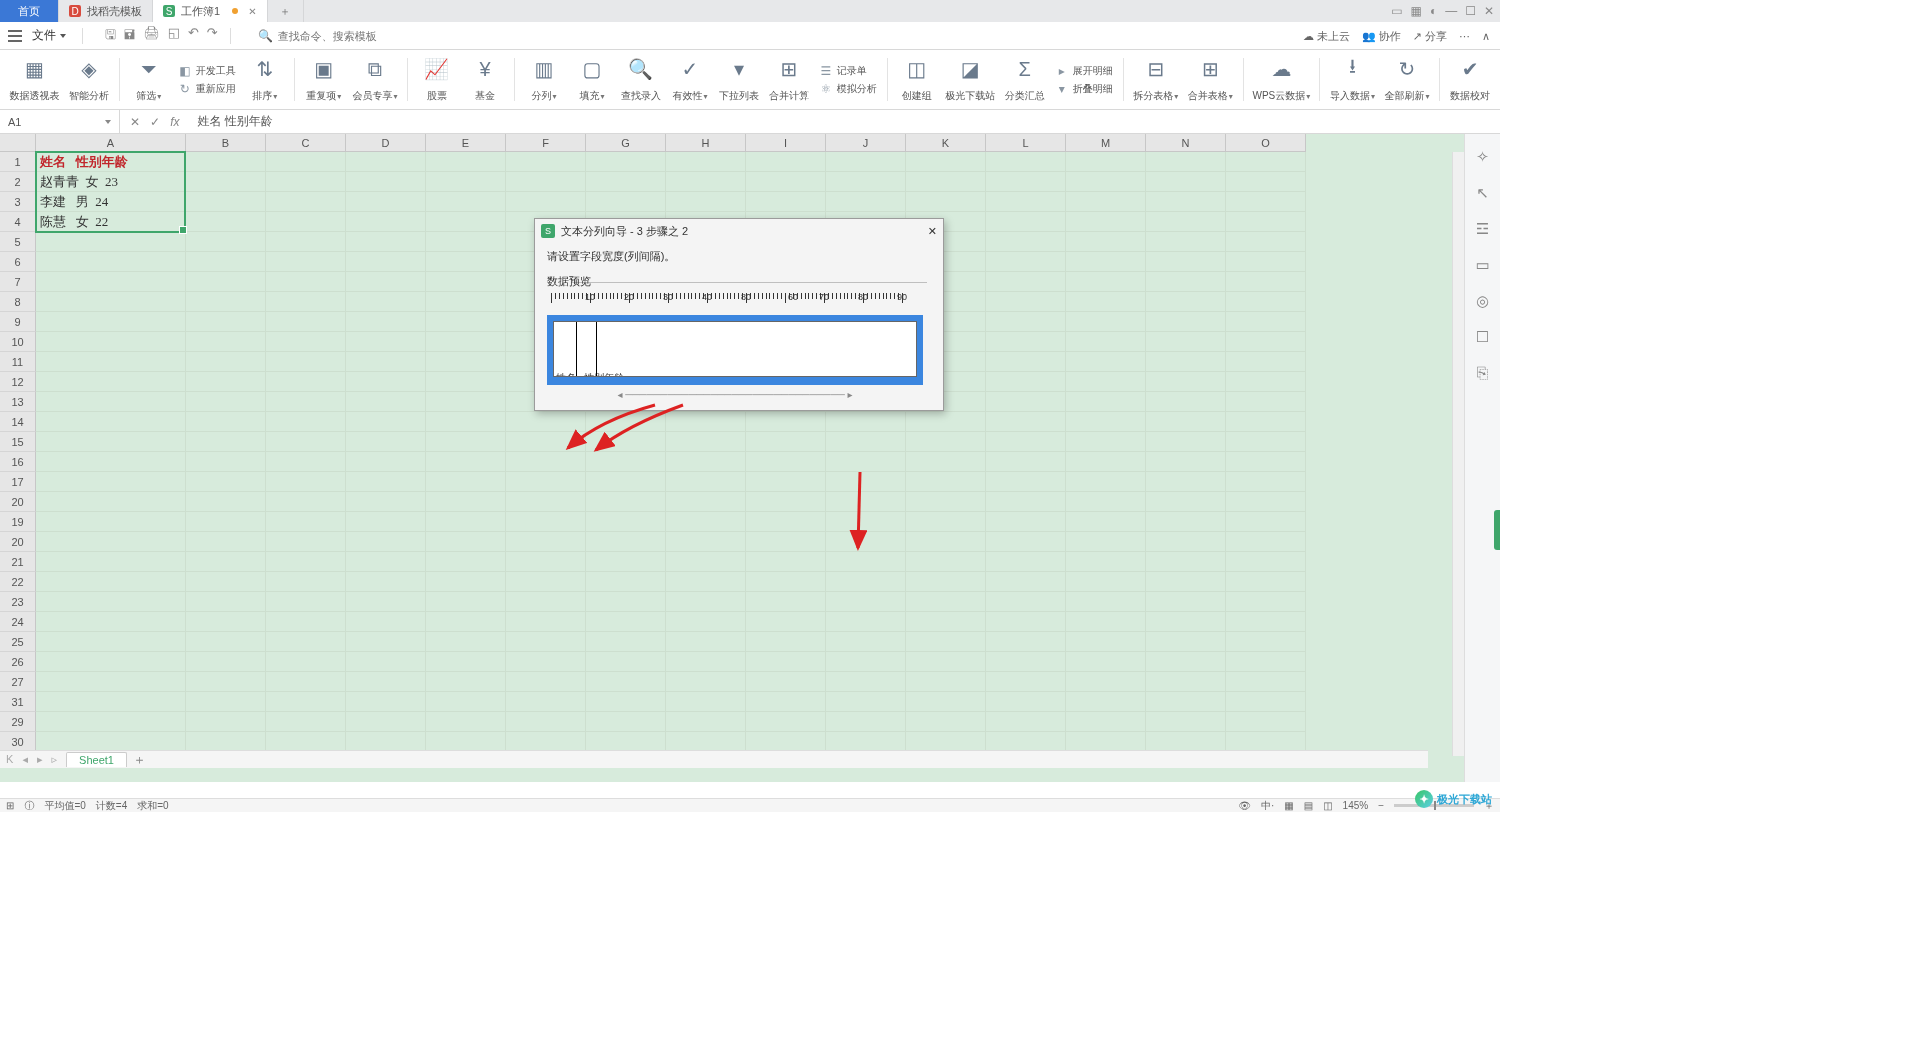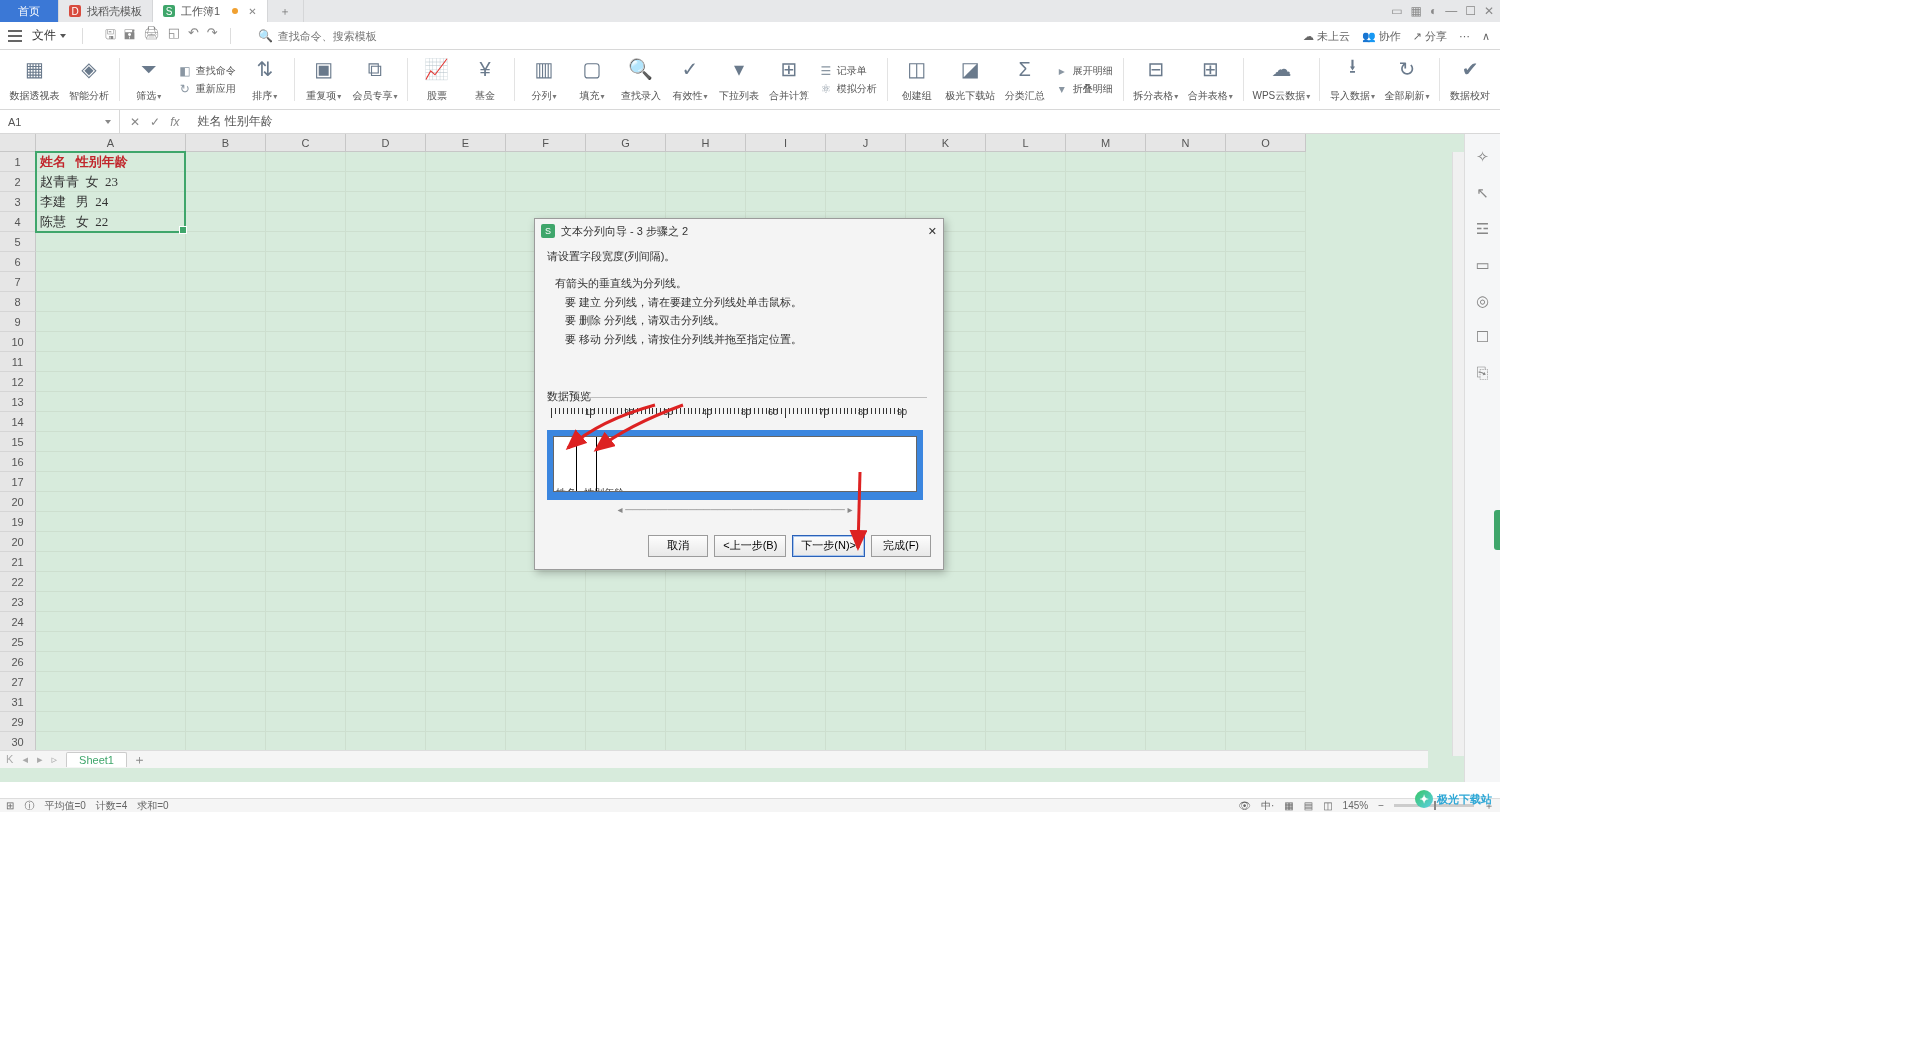--- a/index.html
+++ b/index.html
@@ -189,21 +189,21 @@
       <span class="lbl">智能分析</span>
     </div>
   <div class="rsep"></div>
   <div class="rgroup big">
       <span class="icon">⏷</span>
       <span class="lbl"><span>筛选</span><span class="caret">▾</span></span>
     </div>
   <div class="rstack">
     <div class="row">
         <span class="ic">◧</span>
-        <span>查找命令</span>
+        <span>开发工具</span>
       </div>
     <div class="row">
         <span class="ic">↻</span>
         <span>重新应用</span>
       </div>
   </div>
   <div class="rgroup big">
       <span class="icon">⇅</span>
       <span class="lbl"><span>排序</span><span class="caret">▾</span></span>
     </div>
@@ -935,26 +935,20 @@
 <div class="dialog">
   <div class="dlg-title">
     <span class="l">
         <span class="sq">S</span>
         <span>文本分列向导 - 3 步骤之 2</span>
       </span>
     <span>✕</span>
   </div>
   <div class="dlg-body">
     <div class="intro">请设置字段宽度(列间隔)。</div>
-    <div class="hints">
-      <div>有箭头的垂直线为分列线。</div>
-      <div style="padding-left:10px">要 建立 分列线，请在要建立分列线处单击鼠标。</div>
-      <div style="padding-left:10px">要 删除 分列线，请双击分列线。</div>
-      <div style="padding-left:10px">要 移动 分列线，请按住分列线并拖至指定位置。</div>
-    </div>
     <div class="dlg-preview-label">数据预览</div>
     <div style="position:relative">
       <div class="ruler" id="ruler">
           <div class="tick major" style="left: 4px;"></div>
           <div class="tick" style="left: 7.9px;"></div>
           <div class="tick" style="left: 11.8px;"></div>
           <div class="tick" style="left: 15.7px;"></div>
           <div class="tick" style="left: 19.6px;"></div>
           <div class="tick" style="left: 23.5px;"></div>
           <div class="tick" style="left: 27.4px;"></div>
@@ -1010,21 +1004,21 @@
           <div class="tick" style="left: 202.9px;"></div>
           <div class="tick" style="left: 206.8px;"></div>
           <div class="tick" style="left: 210.7px;"></div>
           <div class="tick" style="left: 214.6px;"></div>
           <div class="tick" style="left: 218.5px;"></div>
           <div class="tick" style="left: 222.4px;"></div>
           <div class="tick" style="left: 226.3px;"></div>
           <div class="tick" style="left: 230.2px;"></div>
           <div class="tick" style="left: 234.1px;"></div>
           <div class="tick major" style="left: 238px;"></div>
-          <div class="tlabel" style="left: 226px;">60</div>
+          <div class="tlabel" style="left: 246px;">60</div>
           <div class="tick" style="left: 241.9px;"></div>
           <div class="tick" style="left: 245.8px;"></div>
           <div class="tick" style="left: 249.7px;"></div>
           <div class="tick" style="left: 253.6px;"></div>
           <div class="tick" style="left: 257.5px;"></div>
           <div class="tick" style="left: 261.4px;"></div>
           <div class="tick" style="left: 265.3px;"></div>
           <div class="tick" style="left: 269.2px;"></div>
           <div class="tick" style="left: 273.1px;"></div>
           <div class="tick major" style="left: 277px;"></div>
@@ -1054,26 +1048,20 @@
         </div>
       <div class="ruler-wrap">
         <div class="preview-box" id="pbox">
           <div class="splitline" style="left:22px"></div>
           <div class="splitline" style="left:42px"></div>
         <div>姓名   性别年龄</div></div>
       </div>
       <div style="text-align:center;color:#888;font-size:10px;margin-top:4px">◂ ─────────────────────────────── ▸</div>
     </div>
   </div>
-  <div class="dlg-buttons">
-    <button class="dlg-btn">取消</button>
-    <button class="dlg-btn">&lt;上一步(B)</button>
-    <button class="dlg-btn primary">下一步(N)&gt;</button>
-    <button class="dlg-btn">完成(F)</button>
-  </div>
 </div>
 
 <svg class="arrow" style="left:560px; top:400px; width:110px; height:60px">
   <defs>
       <marker id="ah" markerWidth="8" markerHeight="8" refX="6" refY="3" orient="auto">
         <path d="M0,0 L7,3 L0,6 Z" fill="#d22"></path>
       </marker>
     </defs>
   <path d="M95,5 Q40,20 8,48" stroke="#d22" stroke-width="3" fill="none" marker-end="url(#ah)"></path>
 </svg>

